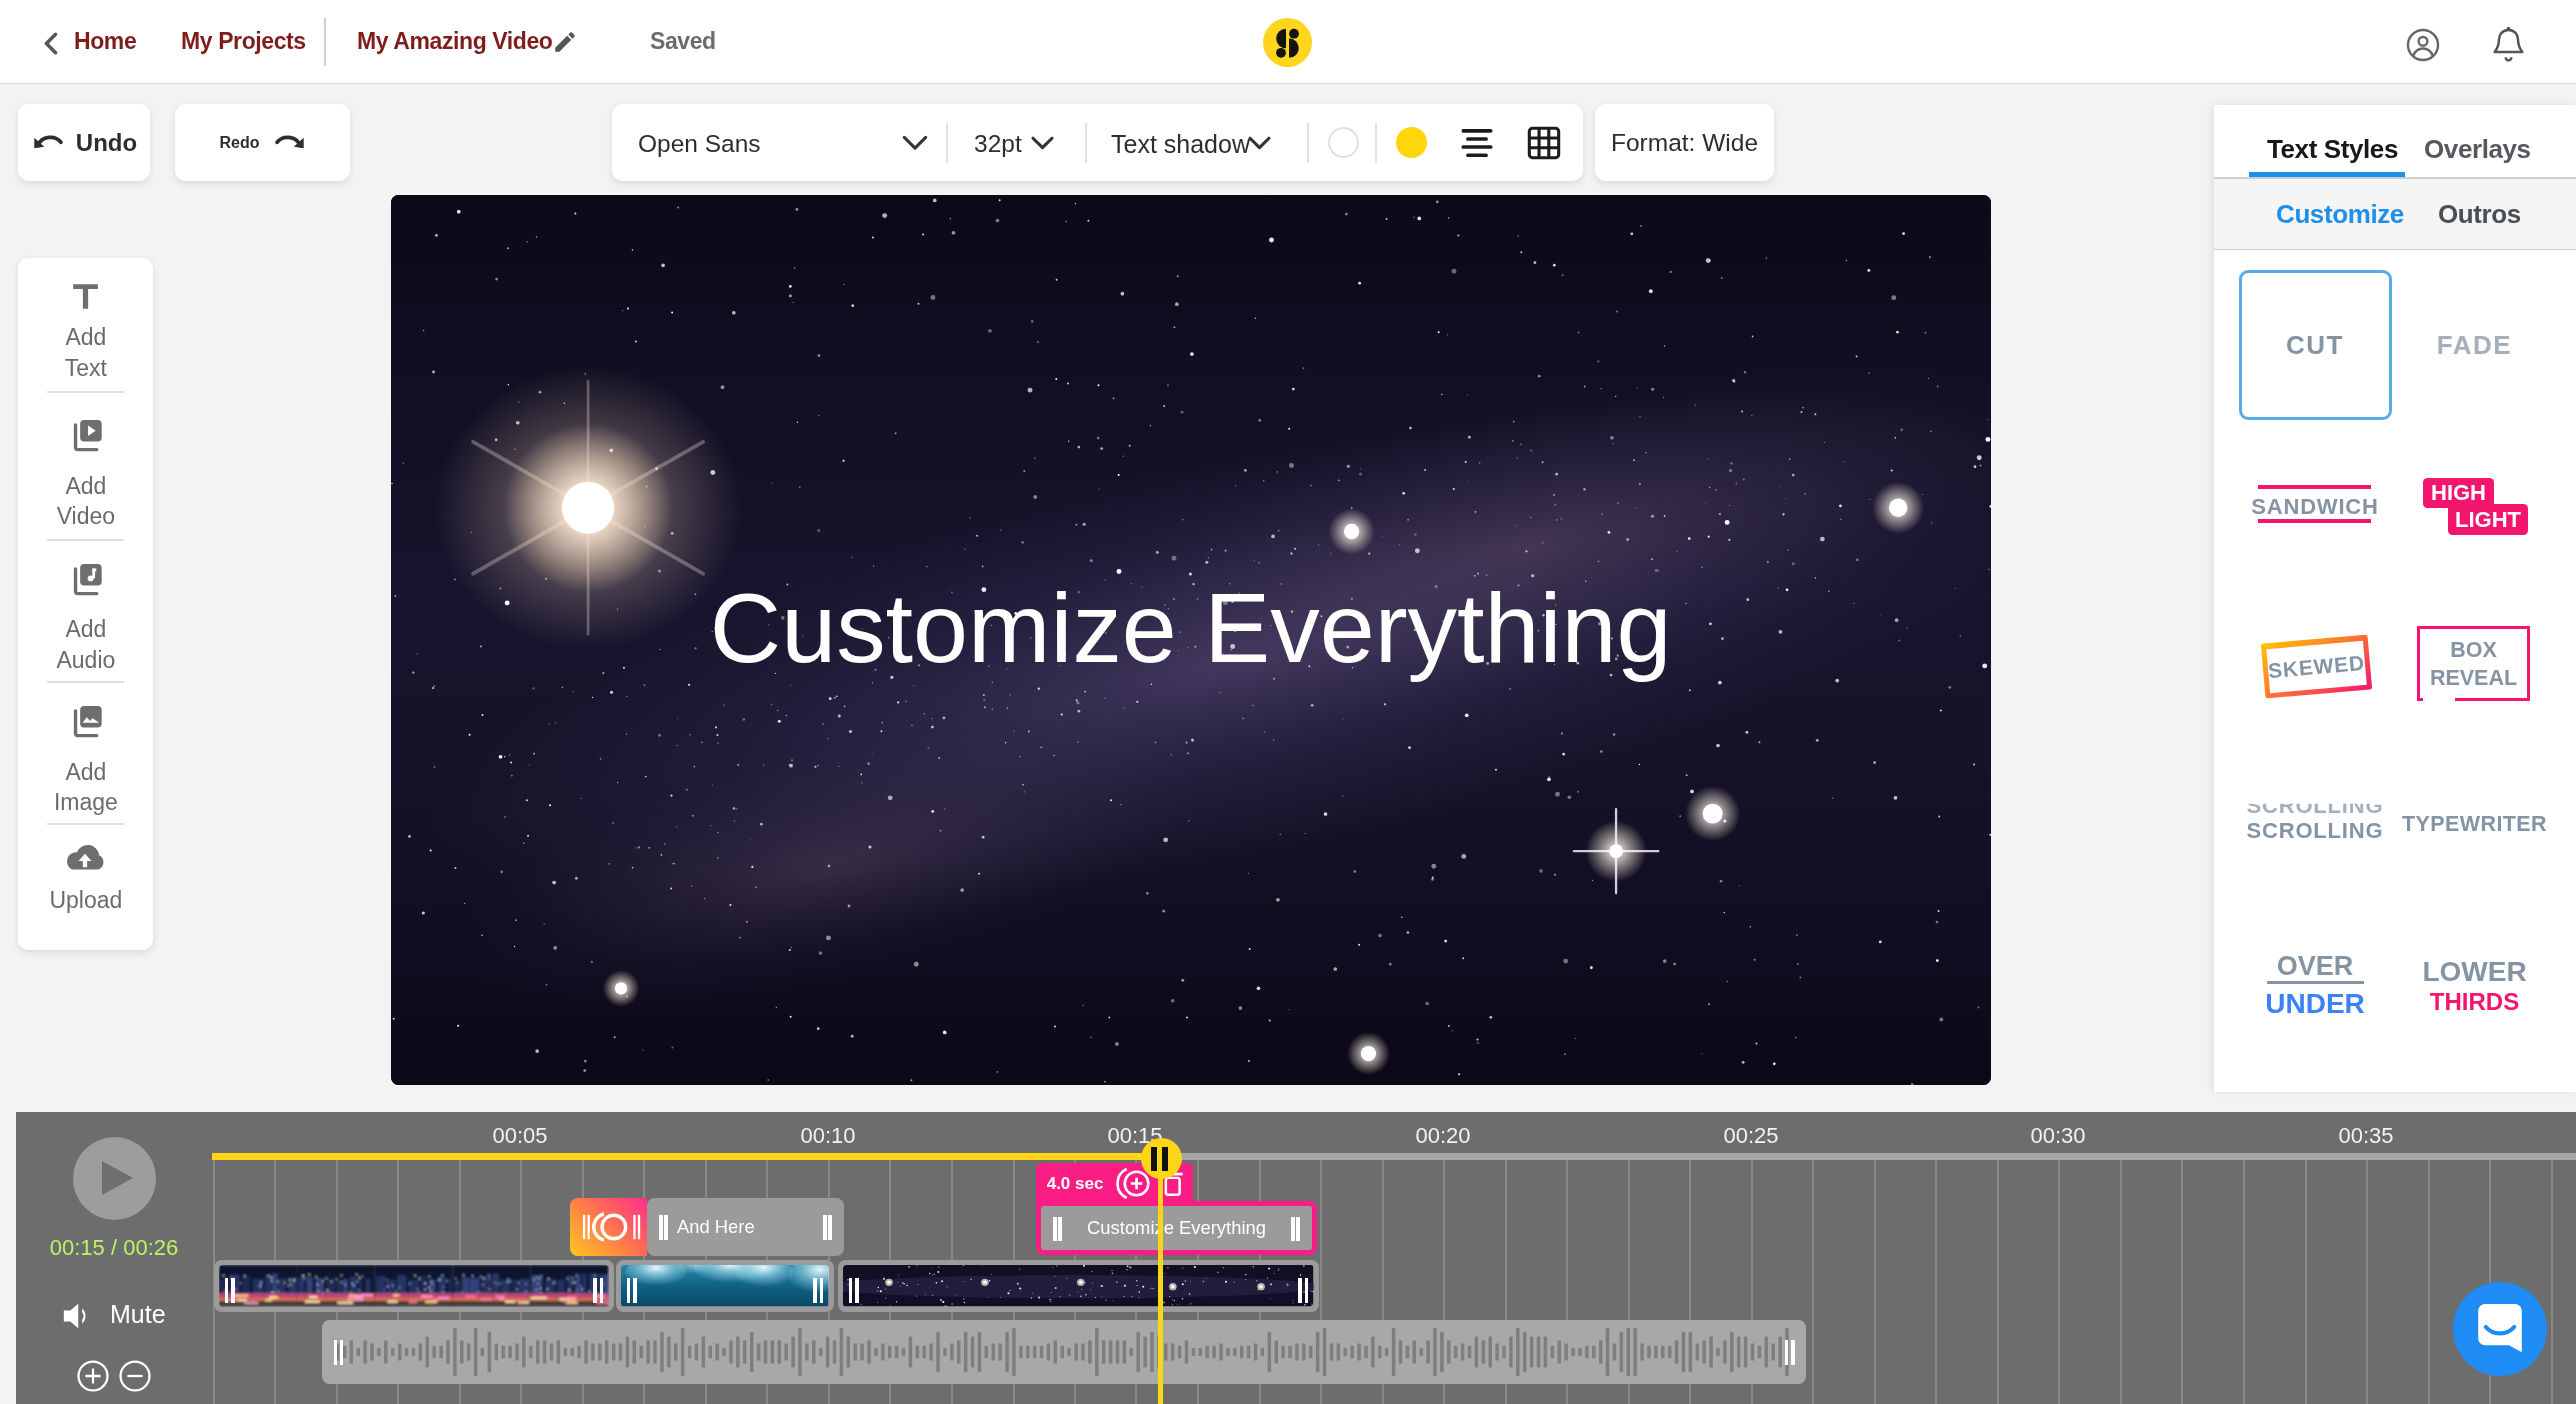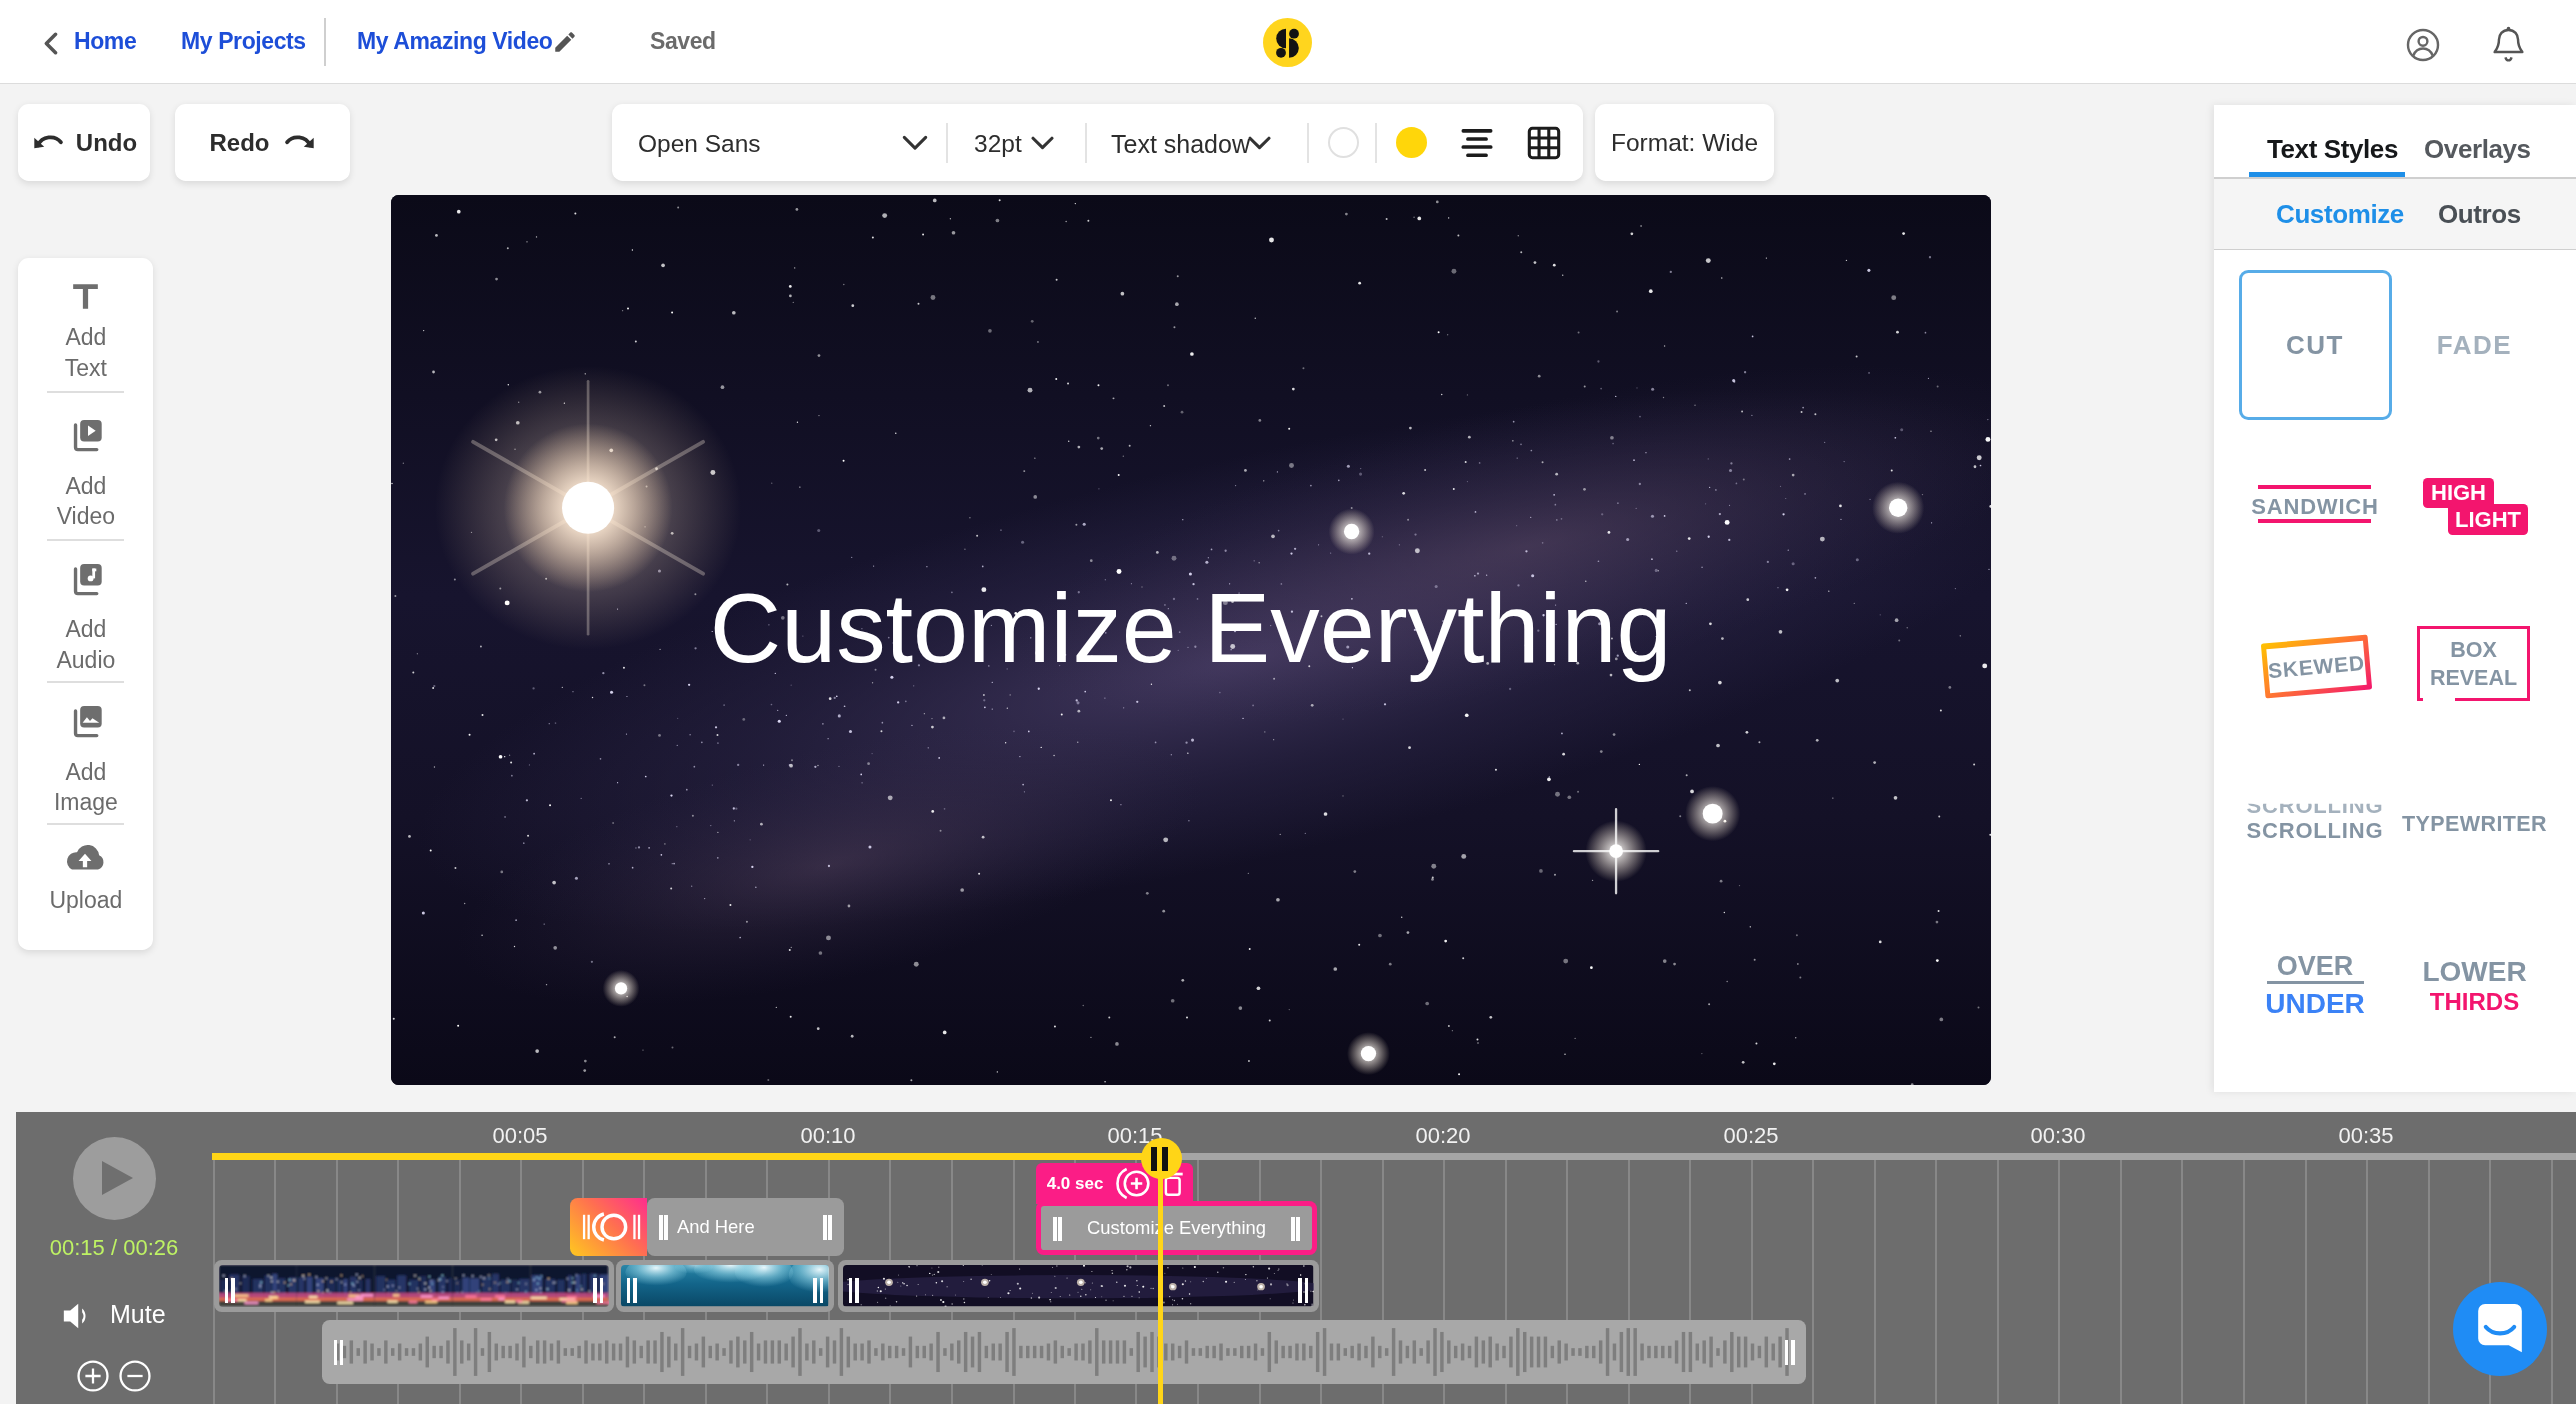--- a/index.html
+++ b/index.html
@@ -1,20 +1,20 @@
 <!DOCTYPE html>
 <html style="font-size:12.3px"><head><meta charset="utf-8">
 <style>
 *{margin:0;padding:0;box-sizing:border-box}
 html,body{width:2576px;height:1405px;overflow:hidden;background:#f3f3f3;font-family:"Liberation Sans",sans-serif;-webkit-font-smoothing:antialiased}
 .abs{position:absolute}
 #page{position:relative;width:2576px;height:1405px}
 
 #nav{position:absolute;left:0;top:0;width:2576px;height:84px;background:#fff;border-bottom:1.5px solid #dcdcdc}
-#nav .it{position:absolute;top:0;height:83px;display:flex;align-items:center;color:#1d4ed8;font-weight:700;font-size:23px;letter-spacing:-0.4px;white-space:nowrap}
+#nav .it{position:absolute;top:0;height:83px;display:flex;align-items:center;color:#7f1d1d;font-weight:700;font-size:23px;letter-spacing:-0.4px;white-space:nowrap}
 .card{position:absolute;background:#fff;border-radius:10.7px;box-shadow:0 2.3px 7.7px rgba(0,0,0,.10)}
 
 .tbtxt{color:#2d2d2d;font-size:26px;white-space:nowrap}
 .vdiv{position:absolute;top:123px;width:1.5px;height:40px;background:#e3e3e3}
 
 #side{position:absolute;left:18.4px;top:258px;width:135px;height:692px;background:#fff;border-radius:10.7px;box-shadow:0 2.3px 7.7px rgba(0,0,0,.10)}
 #side .lbl{position:absolute;width:135px;text-align:center;color:#6b6b6b;font-size:23px}
 #side .div{position:absolute;left:29px;width:77px;height:1.5px;background:#dedede}
 
 #panel{position:absolute;left:2214px;top:105px;width:362px;height:987px;background:#fff;box-shadow:-2.3px 0 7.7px rgba(0,0,0,.08)}
@@ -65,21 +65,21 @@
   </div>
 
   <div class="card" style="left:18.4px;top:104px;width:132px;height:77px;display:flex;align-items:center;justify-content:center">
     <svg width="35" height="26" viewBox="0 0 46 34">
         <path d="M8 20 C13 8 30 6 38 16" fill="none" stroke="#2d2d2d" stroke-width="5" stroke-linecap="round"></path>
         <path d="M3 10 L16 22 L3 24 Z" fill="#2d2d2d"></path>
       </svg>
     <span class="tbtxt" style="margin-left:9.2px;font-size:24px;font-weight:600">Undo</span>
   </div>
   <div class="card" style="left:175px;top:104px;width:175px;height:77px;display:flex;align-items:center;justify-content:center">
-    <span class="tbtxt" style="margin-right:11px;font-size:24px;font-weight:600">Redo</span>
+    <span class="tbtxt" style="margin-right:11px;font-size:16px;font-weight:600">Redo</span>
     <svg width="35" height="26" viewBox="0 0 46 34">
         <path d="M38 20 C33 8 16 6 8 16" fill="none" stroke="#2d2d2d" stroke-width="5" stroke-linecap="round"></path>
         <path d="M43 10 L30 22 L43 24 Z" fill="#2d2d2d"></path>
       </svg>
   </div>
   <div class="card" id="mainbar" style="left:612px;top:104px;width:971px;height:77px"></div>
   <div class="tbtxt abs" style="left:638px;top:130px;font-size:24.5px">Open Sans</div>
   <svg class="abs" style="left:902px;top:135px" width="26" height="17" viewBox="0 0 34 22">
       <path d="M3 3 L17 17 L31 3" fill="none" stroke="#333" stroke-width="4" stroke-linecap="round" stroke-linejoin="round"></path>
     </svg>

